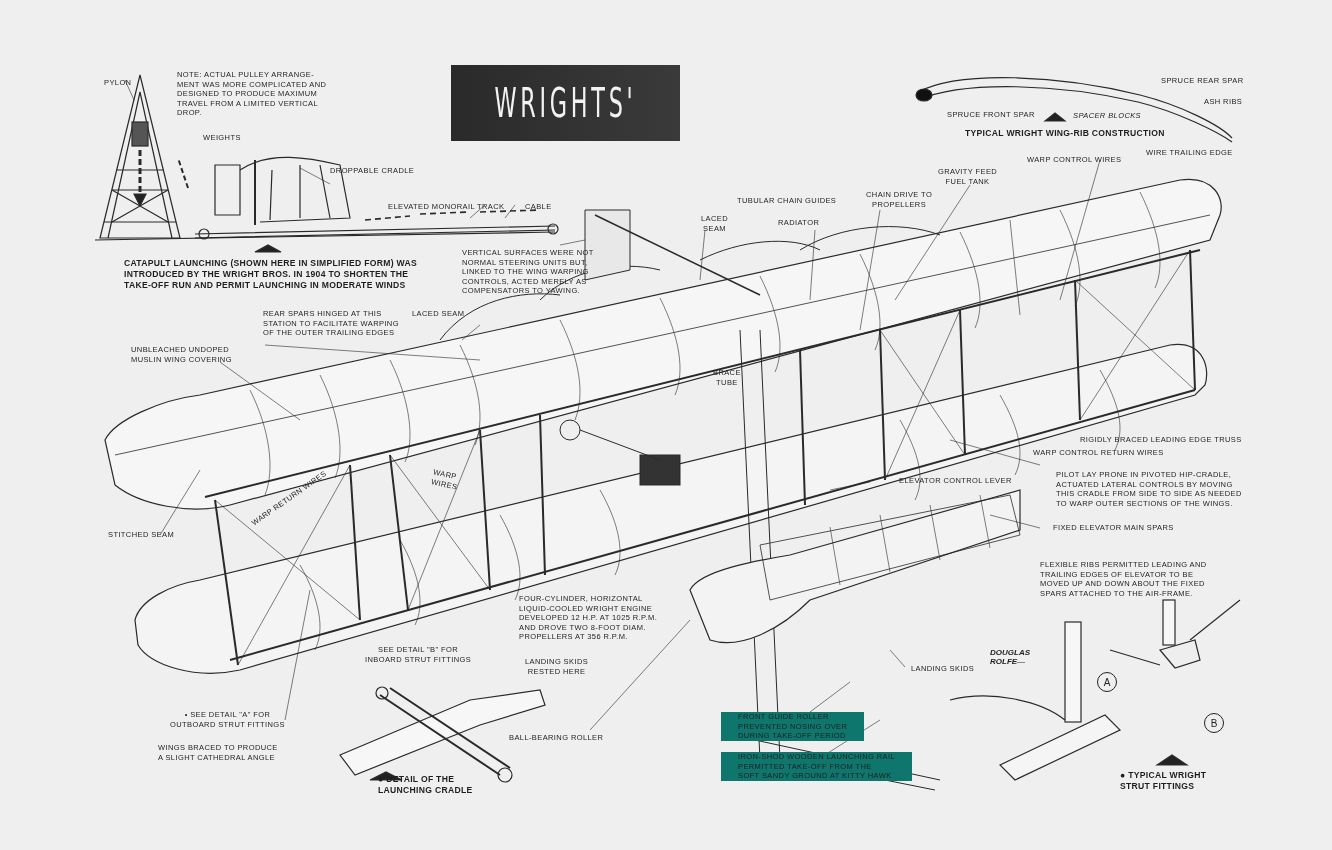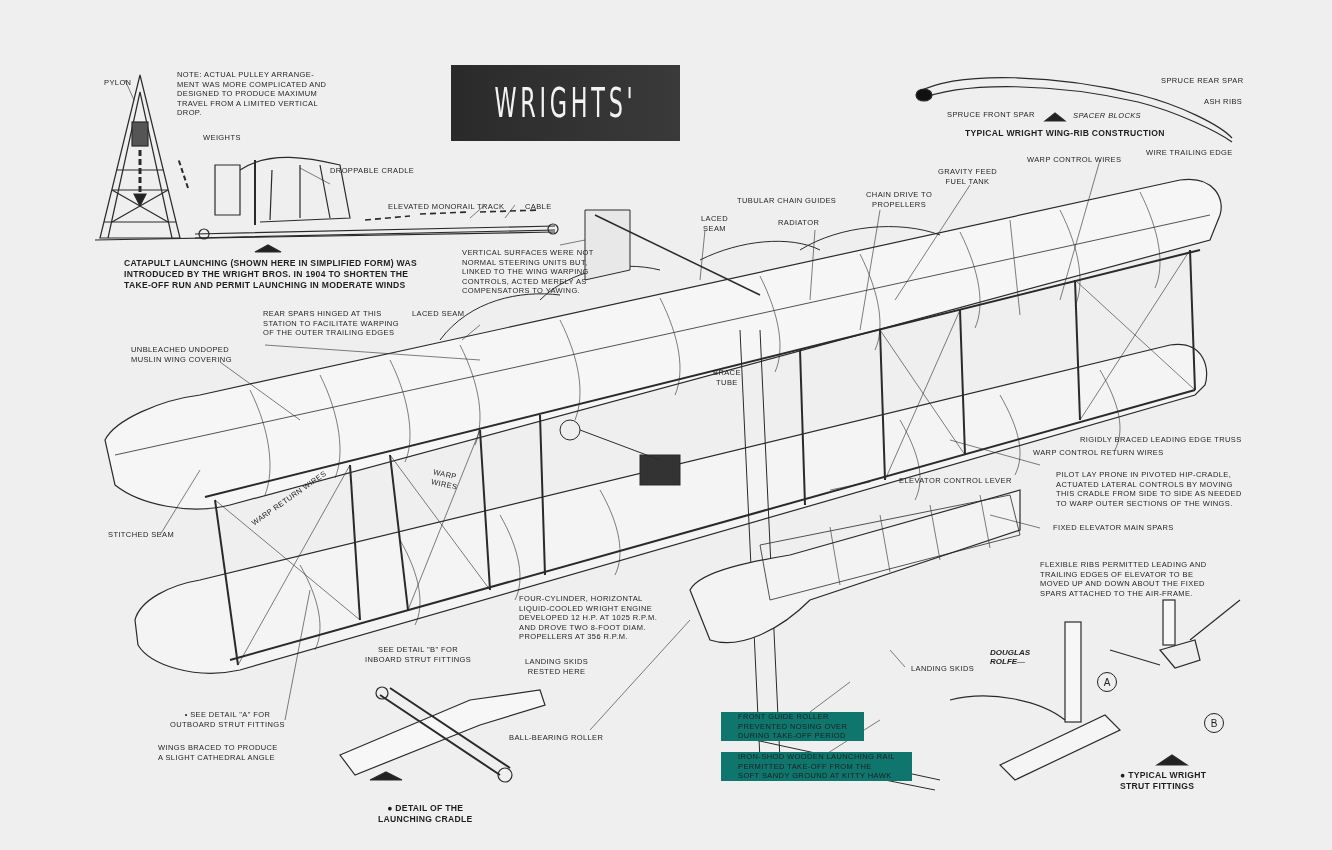--- a/index.html
+++ b/index.html
@@ -240,21 +240,21 @@
 PROPELLERS AT 356 R.P.M.</div>
 <div class="lbl" style="left:365px;top:645px;text-align:center;">SEE DETAIL "B" FOR
 INBOARD STRUT FITTINGS</div>
 <div class="lbl" style="left:525px;top:657px;text-align:center;">LANDING SKIDS
 RESTED HERE</div>
 <div class="lbl" style="left:170px;top:710px;text-align:center;">• SEE DETAIL "A" FOR
 OUTBOARD STRUT FITTINGS</div>
 <div class="lbl" style="left:158px;top:743px;">WINGS BRACED TO PRODUCE
 A SLIGHT CATHEDRAL ANGLE</div>
 <div class="lbl" style="left:509px;top:733px;">BALL-BEARING ROLLER</div>
-<div class="lbl big" style="left:378px;top:803px;text-align:center;">● DETAIL OF THE
+<div class="lbl big" style="left:378px;top:774px;text-align:left;">● DETAIL OF THE
 LAUNCHING CRADLE</div>
 
 <div class="lbl" style="left:911px;top:664px;">LANDING SKIDS</div>
 <div class="lbl shade" style="left:721px;top:712px;">FRONT GUIDE ROLLER
 PREVENTED NOSING OVER
 DURING TAKE-OFF PERIOD</div>
 <div class="lbl shade" style="left:721px;top:752px;">IRON-SHOD WOODEN LAUNCHING RAIL
 PERMITTED TAKE-OFF FROM THE
 SOFT SANDY GROUND AT KITTY HAWK</div>
 <div class="lbl big" style="left:1120px;top:770px;">● TYPICAL WRIGHT

